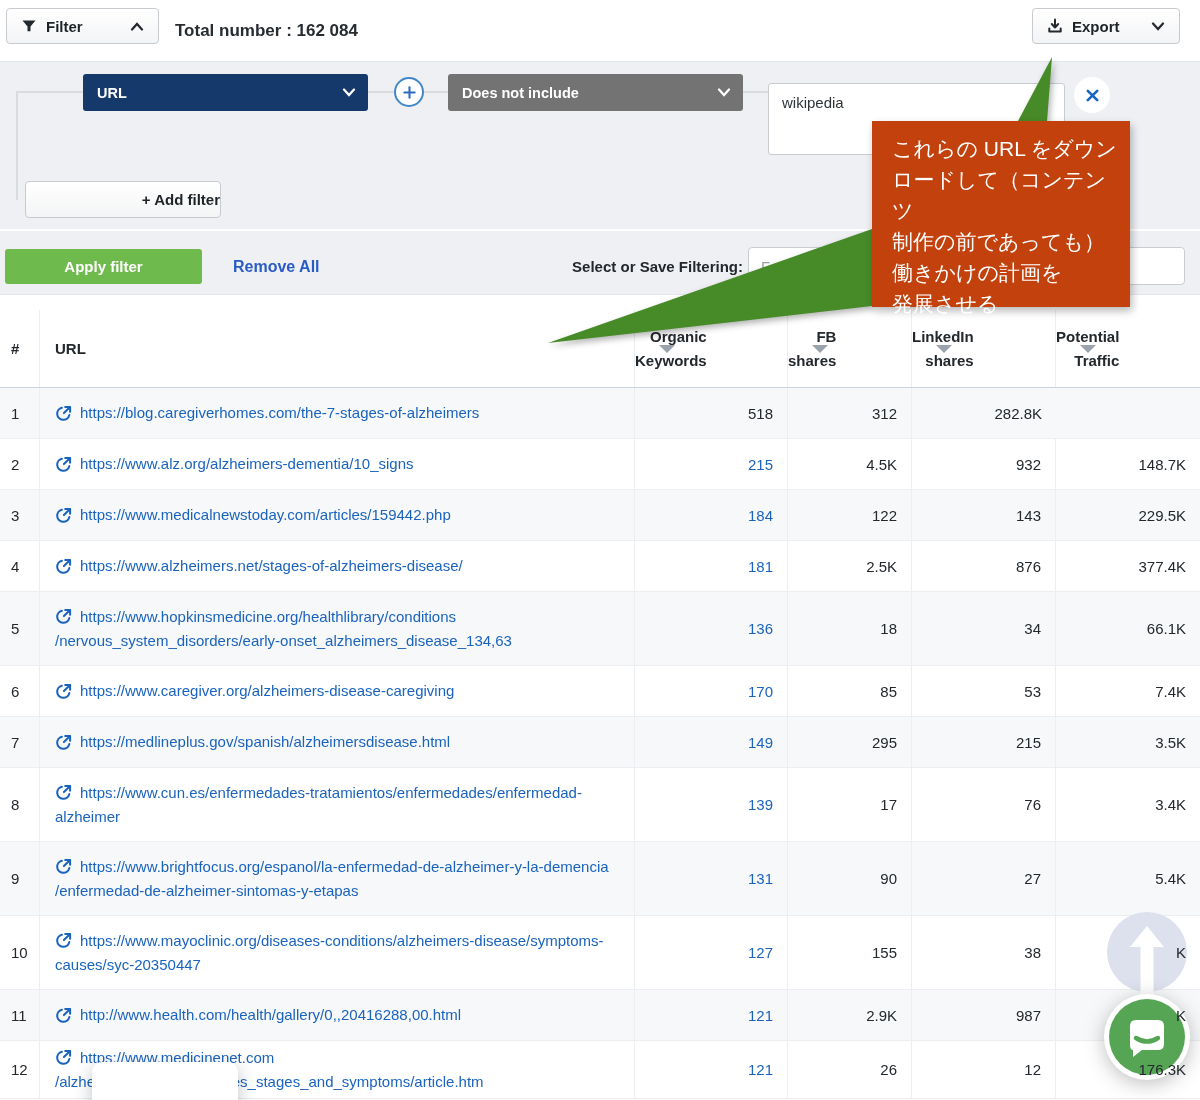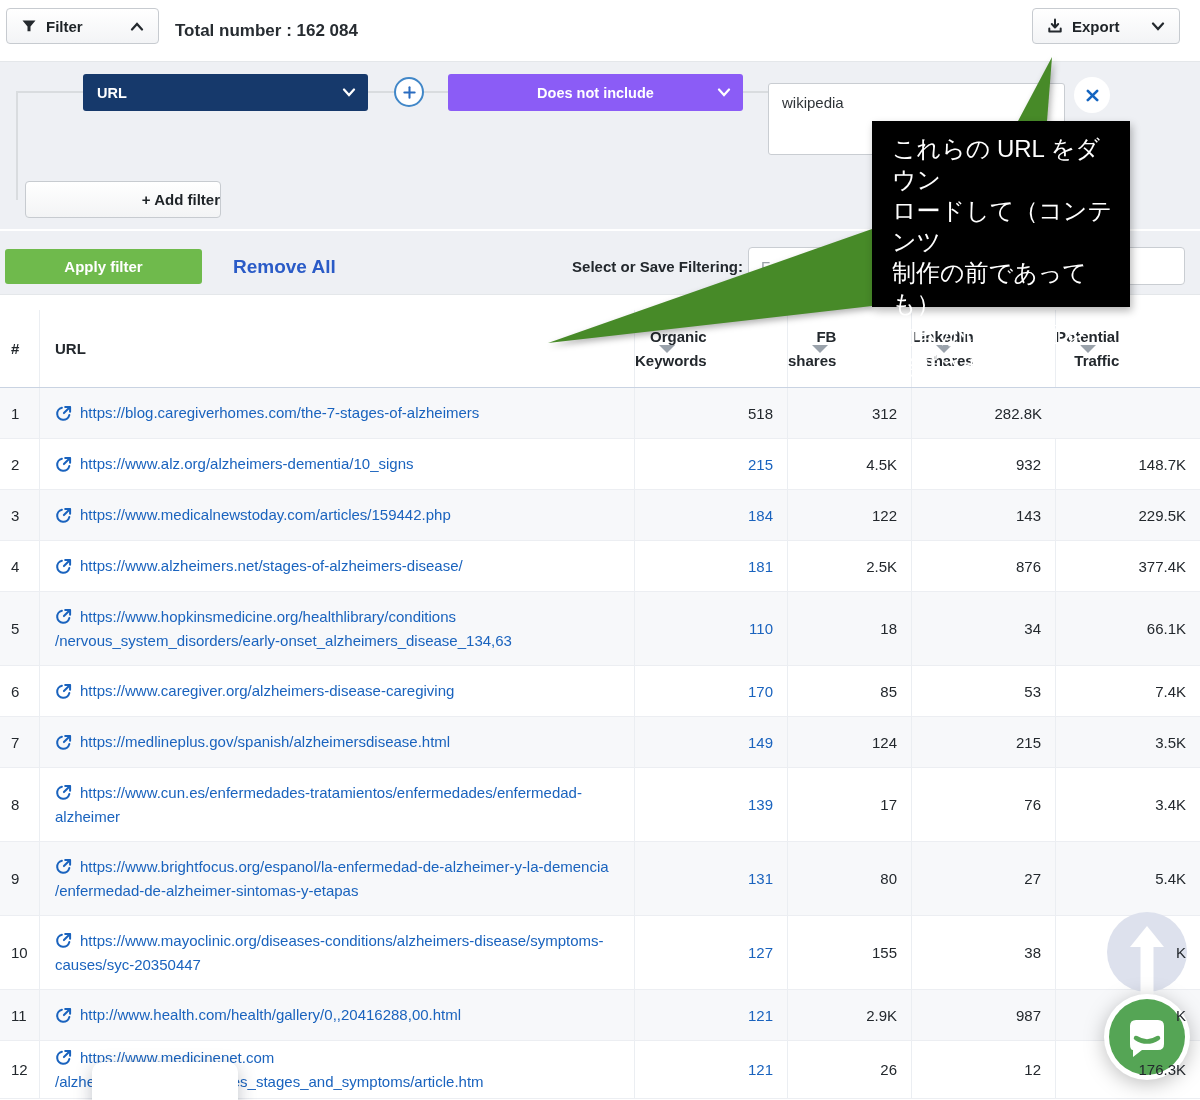--- a/index.html
+++ b/index.html
@@ -23,33 +23,33 @@
   .btn .grow { flex:1; }
   #total-number { position:absolute; left:175px; top:0; height:62px; display:flex; align-items:center; font-size:17px; font-weight:700; color:#272c31; }
 
   
   .filter-panel { position:absolute; left:0; top:62px; width:1200px; height:167px; background:#eef0f4; }
   .action-bar  { position:absolute; left:0; top:231px; width:1200px; height:64px; background:#eef0f4; border-bottom:1px solid #e4e7ea; box-sizing:border-box; }
   .conn { position:absolute; background:#d9dcdf; }
 
   .dd { position:absolute; top:74px; height:37px; box-sizing:border-box; border-radius:3px; display:flex; align-items:center; padding:0 14px; color:#fff; font-weight:700; font-size:14.5px; cursor:pointer; }
   #dd-field    { left:83px;  width:285px; background:#16396b; }
-  #dd-operator { left:448px; width:295px; background:#8b5cf6;justify-content:center; }
+  #dd-operator { left:448px; width:295px; background:#737373; }
   .dd .chev { position:absolute; right:12px; top:14px; }
 
   #plus-btn { position:absolute; left:394px; top:77px; width:30px; height:30px; box-sizing:border-box; border-radius:50%; background:#fff; border:2px solid #4187c8; display:flex; align-items:center; justify-content:center; cursor:pointer; }
 
   #value-box { position:absolute; left:768px; top:83px; width:297px; height:72px; box-sizing:border-box; background:#fff; border:1px solid #c9cdd2; border-radius:3px; padding:10px 13px; font-size:15px; color:#2f3438; }
 
   #close-btn { position:absolute; left:1074px; top:77px; width:36px; height:36px; border-radius:50%; background:#fff; display:flex; align-items:center; justify-content:center; cursor:pointer; }
 
   #add-filter-btn { position:absolute; left:25px; top:181px; width:196px; height:37px; box-sizing:border-box; background:linear-gradient(#ffffff,#f3f4f5); border:1px solid #c7cbd0; border-radius:4px; display:flex; align-items:center; justify-content:flex-end; font-size:15px; font-weight:700; color:#1e2327; cursor:pointer; }
 
   #apply-btn  { position:absolute; left:5px; top:249px; width:197px; height:35px; background:#6fba4c; border-radius:3px; display:flex; align-items:center; justify-content:center; color:#fff; font-weight:700; font-size:15px; cursor:pointer; }
-  #remove-all { position:absolute; left:233px; top:249px; height:35px; display:flex; align-items:center; color:#2a5bc7; font-weight:700; font-size:19px; cursor:pointer; }
+  #remove-all { position:absolute; left:233px; top:249px; height:35px; display:flex; align-items:center; color:#2a5bc7; font-weight:700; font-size:16px; cursor:pointer; }
   #sosf-label { position:absolute; left:540px; top:249px; width:203px; height:35px; display:flex; align-items:center; justify-content:flex-end; font-weight:700; font-size:15px; color:#23282d;text-align:right; }
   #filter-select { position:absolute; left:748px; top:247px; width:437px; height:38px; box-sizing:border-box; background:#fff; border:1px solid #c9cdd2; border-radius:4px; display:flex; align-items:center; padding:0 12px; font-size:15px; color:#9aa1a8; cursor:pointer; }
 
   
   #table { position:absolute; left:0; top:310px; width:1200px; }
   .thead, .tr { display:grid; grid-template-columns:40px 595px 153px 124px 144px 144px; box-sizing:border-box; }
   .thead { height:78px; background:#fff; border-bottom:1px solid #c9d3e2; }
   .th { position:relative; display:flex; align-items:center; border-right:1px solid #ebeef2; box-sizing:border-box; font-size:15px; font-weight:700; color:#23282d; }
   .th:last-child, .td:last-child { border-right:none; }
   .th.idx { padding-left:11px; }
@@ -69,21 +69,21 @@
   .td.pt  { position:relative; z-index:7; }
   .url-wrap { line-height:24px; }
   .l1 { display:flex; align-items:center; gap:8px; }
   .link { color:#1a63be; text-decoration:none; cursor:pointer; }
   .l2 { display:block; }
   .l2:empty { display:none; }
   .exticon { flex:none; }
 
   
   #callout-arrows { position:absolute; left:0; top:0; width:1200px; height:420px; z-index:6; pointer-events:none; filter:drop-shadow(2px 3px 3px rgba(0,0,0,.3)); }
-  #callout-box { position:absolute; left:872px; top:121px; width:258px; height:186px; box-sizing:border-box; background:#000000; z-index:6; box-shadow:2px 4px 8px rgba(0,0,0,.28); padding:12px 10px 0 20px; color:#fff; font-size:24px; line-height:31px; }
+  #callout-box { position:absolute; left:872px; top:121px; width:258px; height:186px; box-sizing:border-box; background:#c2410c; z-index:6; box-shadow:2px 4px 8px rgba(0,0,0,.28); padding:12px 10px 0 20px; color:#fff; font-size:21px; line-height:31px; }
 
   
   #scroll-top { position:absolute; left:1107px; top:912px; z-index:5; cursor:pointer; }
   #chat-btn   { position:absolute; left:1104px; top:994px; z-index:5; cursor:pointer; filter:drop-shadow(0 4px 10px rgba(0,0,0,.25)); }
   #mini-toast { position:absolute; left:92px; top:1062px; width:146px; height:50px; background:#fff; border-radius:10px; box-shadow:0 5px 18px rgba(30,40,60,.28); z-index:6; }
 </style>
 </head>
 <body>
 
 <svg width="0" height="0" style="position:absolute">
@@ -351,21 +351,21 @@
         <div class="l1">
               <svg class="exticon" width="17" height="17">
                 <use href="#sym-ext"></use>
               </svg>
               <a class="link">https://www.hopkinsmedicine.org/healthlibrary/conditions</a>
             </div>
         <a class="link l2">/nervous_system_disorders/early-onset_alzheimers_disease_134,63</a>
       </div>
         </div>
       <div class="td num">
-          <a class="link">110</a>
+          <a class="link">136</a>
         </div>
       <div class="td num">
           <span>18</span>
         </div>
       <div class="td num">
           <span>34</span>
         </div>
       <div class="td num pt">
           <span>66.1K</span>
         </div>
@@ -412,21 +412,21 @@
               </svg>
               <a class="link">https://medlineplus.gov/spanish/alzheimersdisease.html</a>
             </div>
 
       </div>
         </div>
       <div class="td num">
           <a class="link">149</a>
         </div>
       <div class="td num">
-          <span>124</span>
+          <span>295</span>
         </div>
       <div class="td num">
           <span>215</span>
         </div>
       <div class="td num pt">
           <span>3.5K</span>
         </div>
     </div>
 
     <div class="tr double">
@@ -470,21 +470,21 @@
               </svg>
               <a class="link">https://www.brightfocus.org/espanol/la-enfermedad-de-alzheimer-y-la-demencia</a>
             </div>
         <a class="link l2">/enfermedad-de-alzheimer-sintomas-y-etapas</a>
       </div>
         </div>
       <div class="td num">
           <a class="link">131</a>
         </div>
       <div class="td num">
-          <span>80</span>
+          <span>90</span>
         </div>
       <div class="td num">
           <span>27</span>
         </div>
       <div class="td num pt">
           <span>5.4K</span>
         </div>
     </div>
 
     <div class="tr double">

